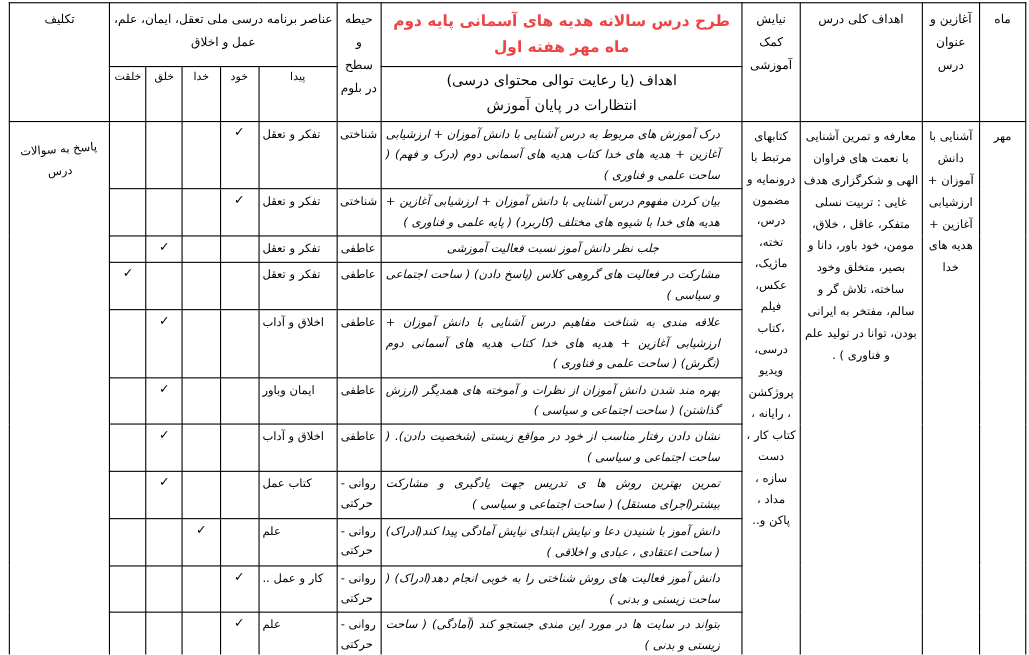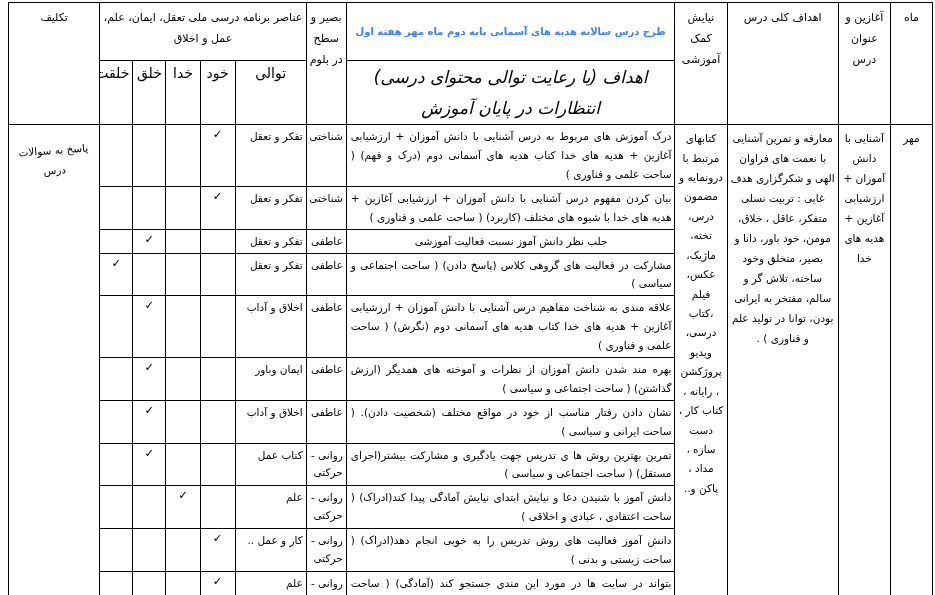--- a/index.html
+++ b/index.html
@@ -1,26 +1,26 @@
 <!DOCTYPE html>
 <html lang="fa"><head>
 <meta charset="utf-8">
 <style>
   html,body{margin:0;padding:0;background:#fff;}
   body{width:935px;height:595px;overflow:hidden;font-family:"DejaVu Sans","Liberation Sans",sans-serif;}
   .page{position:relative;width:935px;height:595px;background:#ffffff;}
   table.plan{border-collapse:collapse;table-layout:fixed;direction:rtl;position:absolute;top:2px;left:8px;width:925px;}
   td,th{border:1px solid #000;vertical-align:top;color:#000;font-weight:normal;padding:1px 3px;font-size:10.5px;box-sizing:border-box;overflow:hidden;}
   .hdr{text-align:center;font-size:11px;line-height:1.9;padding-top:5px;}
-  .red-title{color:#3b82f6;font-weight:bold;font-size:10px;line-height:1.6;text-align:center;vertical-align:middle;padding:2px 8px;margin-left:12px;}
-  .sub{ text-align:center;font-size:17px;line-height:1.8;white-space:pre-line;vertical-align:middle;font-style:italic;}
-  .lbl{text-align:center;font-size:14px;padding-top:4px;}
-  .obj{text-align:justify;text-align-last:right;line-height:1.8;padding:2px 3px 2px 4px;}
+  .red-title{color:#ef4444;font-weight:bold;font-size:14px;line-height:1.6;text-align:center;vertical-align:middle;padding:2px 8px;margin-left:12px;}
+  .sub{ text-align:center;font-size:13px;line-height:1.8;white-space:pre-line;vertical-align:middle;}
+  .lbl{text-align:center;font-size:10px;padding-top:4px;}
+  .obj{text-align:justify;text-align-last:right;line-height:1.8;padding:2px 20px 2px 4px;font-style:italic;}
   .obj.c{text-align:center;text-align-last:center;margin-top:28px;}
-  .mid{text-align:right;line-height:1.7;padding-top:3px;}
+  .mid{text-align:left;line-height:1.7;padding-top:3px;}
   .chk{text-align:center;font-size:11.5px;padding-top:2px;}
   .side{text-align:center;line-height:1.9;padding-top:4px;font-size:10.5px;}
   .aids{line-height:1.85;}
   .task-cell{text-align:center;padding-top:16px;}
   .task-cell .rot{display:inline-block;transform:rotate(-4deg);line-height:1.9;width:70px;}
 </style>
 </head>
 <body>
 
 <div class="page">
@@ -40,28 +40,28 @@
     <col style="width:91px">
   </colgroup>
 
   <tbody>
         <tr style="height:58px;">
     <td rowspan="2" class="hdr">ماه</td>
     <td rowspan="2" class="hdr">آغازین و عنوان درس</td>
     <td rowspan="2" class="hdr">اهداف کلی درس</td>
     <td rowspan="2" class="hdr">نیایش کمک آموزشی</td>
     <td class="red-title">طرح درس سالانه هدیه های آسمانی پایه دوم ماه مهر هفته اول</td>
-    <td rowspan="2" class="hdr">بصیر و سطح در بلوم</td>
+    <td rowspan="2" class="hdr">حیطه و سطح در بلوم</td>
     <td colspan="5" class="hdr">عناصر برنامه درسی ملی تعقل، ایمان، علم، عمل و اخلاق</td>
     <td rowspan="2" class="hdr">تکلیف</td>
   </tr>
   <tr style="height:25px;">
     <td class="sub">اهداف (یا رعایت توالی محتوای درسی)
 انتظارات در پایان آموزش</td>
-    <td class="lbl">توالی</td>
+    <td class="lbl">پیدا</td>
     <td class="lbl">خود</td>
     <td class="lbl">خدا</td>
     <td class="lbl">خلق</td>
     <td class="lbl">خلقت</td>
   </tr>
 
   <tr style="height:60px;">
     <td rowspan="12" class="side">مهر</td>
     <td rowspan="12" class="side">آشنایی با دانش آموزان + ارزشیابی آغازین + هدیه های خدا</td>
     <td rowspan="12" class="side">معارفه و تمرین آشنایی با نعمت های فراوان الهی و شکرگزاری هدف غایی : تربیت نسلی متفکر، عاقل ، خلاق، مومن، خود باور، دانا و بصیر، متخلق وخود ساخته، تلاش گر و سالم، مفتخر به ایرانی بودن، توانا در تولید علم و فناوری ) .</td>
@@ -70,21 +70,21 @@
     <td class="mid">شناختی</td>
     <td class="mid">تفکر و تعقل</td>
     <td class="chk">✓</td>
     <td class="chk"></td>
     <td class="chk"></td>
     <td class="chk"></td>
     <td rowspan="12" class="task-cell"><span class="rot">پاسخ به سوالات درس</span></td>
   </tr>
 
   <tr style="height:38px;">
-    <td class="obj">بیان کردن مفهوم  درس آشنایی با دانش آموزان + ارزشیابی آغازین + هدیه های خدا با شیوه های مختلف (کاربرد) ( ساحت علمی و فناوری )</td>
+    <td class="obj">بیان کردن مفهوم  درس آشنایی با دانش آموزان + ارزشیابی آغازین + هدیه های خدا با شیوه های مختلف (کاربرد) ( پایه علمی و فناوری )</td>
     <td class="mid">شناختی</td>
     <td class="mid">تفکر و تعقل</td>
     <td class="chk">✓</td>
     <td class="chk"></td>
     <td class="chk"></td>
     <td class="chk"></td>
   </tr>
 
   <tr style="height:22px;">
     <td class="obj c">جلب نظر دانش آموز نسبت فعالیت آموزشی</td>
@@ -120,21 +120,21 @@
     <td class="obj">بهره مند شدن دانش آموزان از نظرات و آموخته های همدیگر (ارزش گذاشتن) ( ساحت اجتماعی و سیاسی )</td>
     <td class="mid">عاطفی</td>
     <td class="mid">ایمان وباور</td>
     <td class="chk"></td>
     <td class="chk"></td>
     <td class="chk">✓</td>
     <td class="chk"></td>
   </tr>
 
   <tr style="height:38px;">
-    <td class="obj">نشان دادن رفتار مناسب از خود در مواقع مختلف (شخصیت دادن). ( ساحت ایرانی و سیاسی )</td>
+    <td class="obj">نشان دادن رفتار مناسب از خود در مواقع زیستی (شخصیت دادن). ( ساحت اجتماعی و سیاسی )</td>
     <td class="mid">عاطفی</td>
     <td class="mid">اخلاق و آداب</td>
     <td class="chk"></td>
     <td class="chk"></td>
     <td class="chk">✓</td>
     <td class="chk"></td>
   </tr>
 
   <tr style="height:37px;">
     <td class="obj">تمرین بهترین روش ها ی تدریس جهت یادگیری و مشارکت بیشتر(اجرای مستقل) ( ساحت اجتماعی و سیاسی )</td>
@@ -150,21 +150,21 @@
     <td class="obj">دانش آموز با شنیدن دعا و نیایش ابتدای نیایش آمادگی پیدا کند(ادراک) ( ساحت اعتقادی ، عبادی و اخلاقی )</td>
     <td class="mid">روانی - حرکتی</td>
     <td class="mid">علم</td>
     <td class="chk"></td>
     <td class="chk">✓</td>
     <td class="chk"></td>
     <td class="chk"></td>
   </tr>
 
   <tr style="height:37px;">
-    <td class="obj">دانش آموز فعالیت های روش تدریس را به خوبی انجام دهد(ادراک) ( ساحت زیستی و بدنی )</td>
+    <td class="obj">دانش آموز فعالیت های روش شناختی را به خوبی انجام دهد(ادراک) ( ساحت زیستی و بدنی )</td>
     <td class="mid">روانی - حرکتی</td>
     <td class="mid">کار و عمل ..</td>
     <td class="chk">✓</td>
     <td class="chk"></td>
     <td class="chk"></td>
     <td class="chk"></td>
   </tr>
 
   <tr style="height:38px;">
     <td class="obj">بتواند در سایت ها در مورد این مندی جستجو کند (آمادگی) ( ساحت زیستی و بدنی )</td>

